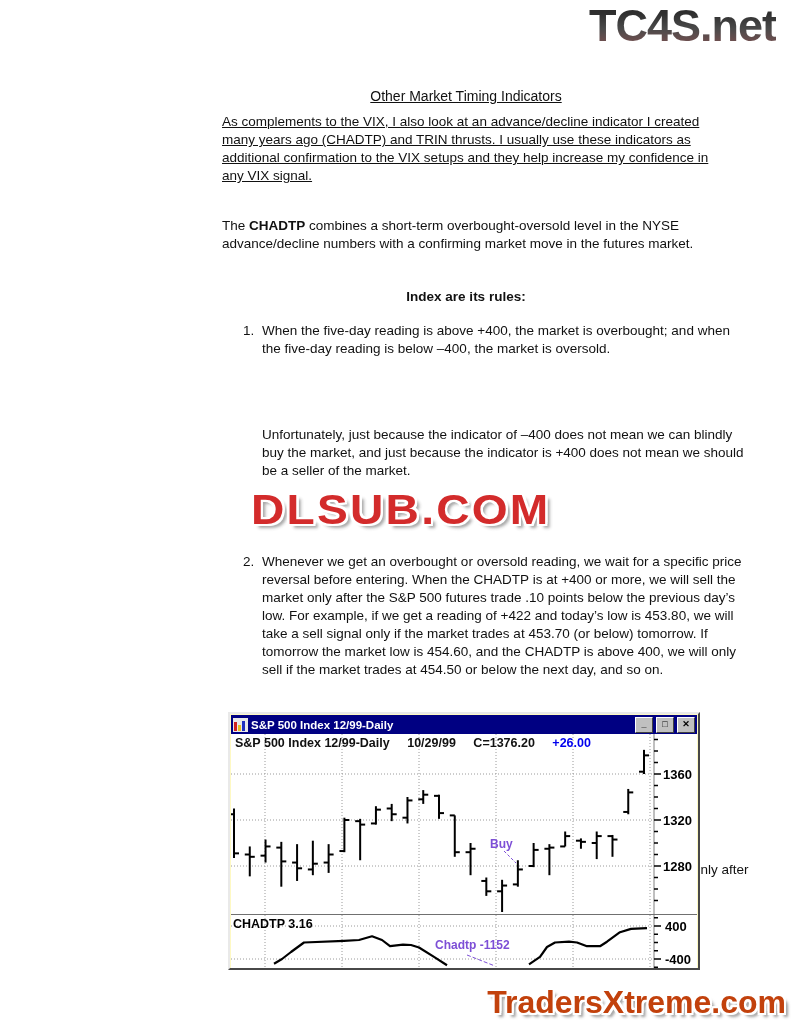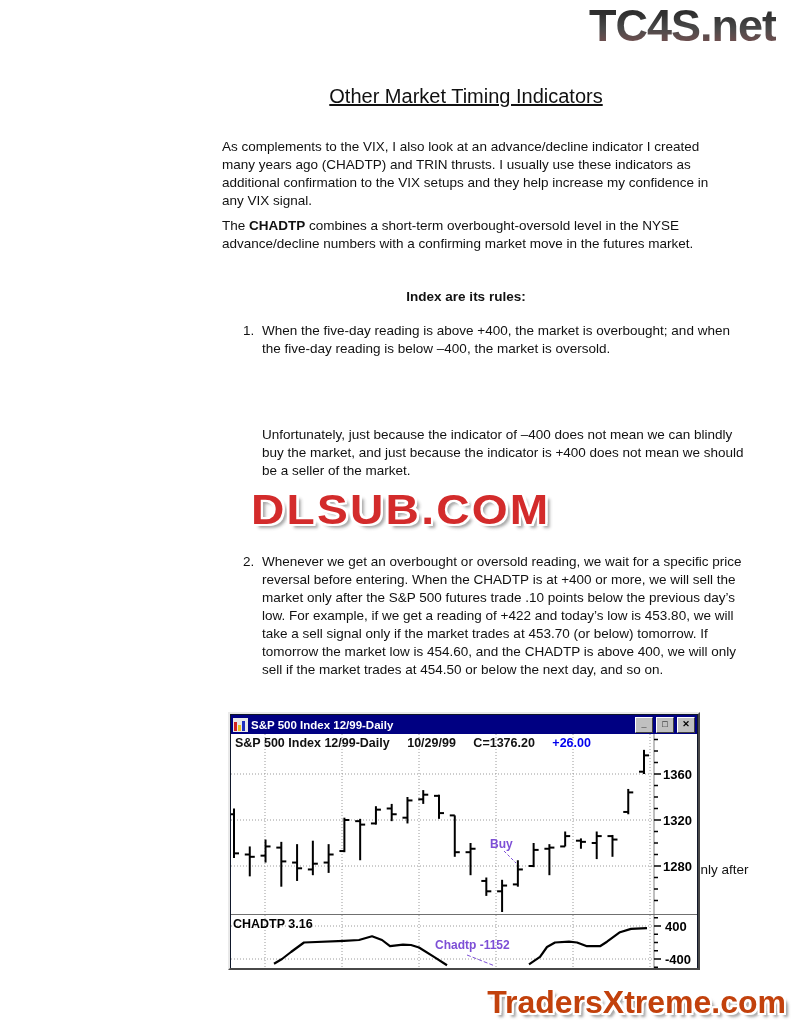--- a/index.html
+++ b/index.html
@@ -27,28 +27,28 @@
   .tx-logo{
     position:absolute;right:5px;top:984px;
     font-size:32px;font-weight:bold;letter-spacing:0px;
     color:#c2410c;white-space:nowrap;
     text-shadow:-2px 0 0 #fff,2px 0 0 #fff,0 -2px 0 #fff,0 2px 0 #fff,
       -2px -2px 0 #fff,2px 2px 0 #fff,-2px 2px 0 #fff,2px -2px 0 #fff,
       4px 4px 3px rgba(90,90,90,.6);
   }
   
   .col{position:absolute;left:222px;width:488px;font-size:13.5px;line-height:18px;}
-  .page-title{text-align:center;text-decoration:underline;font-size:20px;}
+  .page-title{text-align:center;text-decoration:underline;font-size:14px;}
   .bold{font-weight:bold;text-align:center;}
   .rule-item{padding-left:40px;position:relative;}
   .rule-num{position:absolute;left:21px;top:0;}
   
   .chart-window{
     position:absolute;left:228px;top:712px;width:472px;height:258px;
-    box-sizing:border-box;background:#0f172a;
+    box-sizing:border-box;background:#fef9c3;
     border:2px solid;border-color:#e9e9e9 #484848 #484848 #e9e9e9;
     padding:1px;overflow:hidden;
   }
   .titlebar{
     height:19px;background:#000082;display:flex;align-items:center;
     padding:0 2px;gap:3px;
   }
   .titlebar-title{color:#fff;font-weight:bold;font-size:11.5px;flex:1;
     white-space:nowrap;overflow:hidden;}
   .app-icon{width:13px;height:12px;display:inline-flex;align-items:flex-end;gap:1px;background:#e8e8e8;padding:1px;}
@@ -73,21 +73,21 @@
   svg{display:block;}
   svg text{font-family:"Liberation Sans",sans-serif;}
 </style>
 </head>
 <body>
 
 <div class="tc4s-logo">TC4S.net</div>
 
 <div class="col page-title" style="top:87px;">Other Market Timing Indicators</div>
 
-<div class="col" style="top:138px;">As complements to the VIX, I also look at an advance/decline indicator I created many years ago (CHADTP) and TRIN thrusts. I usually use these indicators as additional confirmation to the VIX setups and they help increase my confidence in any VIX signal.</div>
+<div class="col" style="top:113px;text-decoration:underline;">As complements to the VIX, I also look at an advance/decline indicator I created many years ago (CHADTP) and TRIN thrusts. I usually use these indicators as additional confirmation to the VIX setups and they help increase my confidence in any VIX signal.</div>
 
 <div class="col" style="top:217px;"><span>The </span><span class="bold">CHADTP</span><span> combines a short-term overbought-oversold level in the NYSE advance/decline numbers with a confirming market move in the futures market.</span></div>
 
 <div class="col bold" style="top:288px;">Index are its rules:</div>
 
 <div class="col rule-item" style="top:322px;">
   <span class="rule-num">1.</span>
   <span>When the five-day reading is above +400, the market is overbought; and when the five-day reading is below –400, the market is oversold.</span>
 </div>
 <div class="col rule-item" style="top:390px;">

